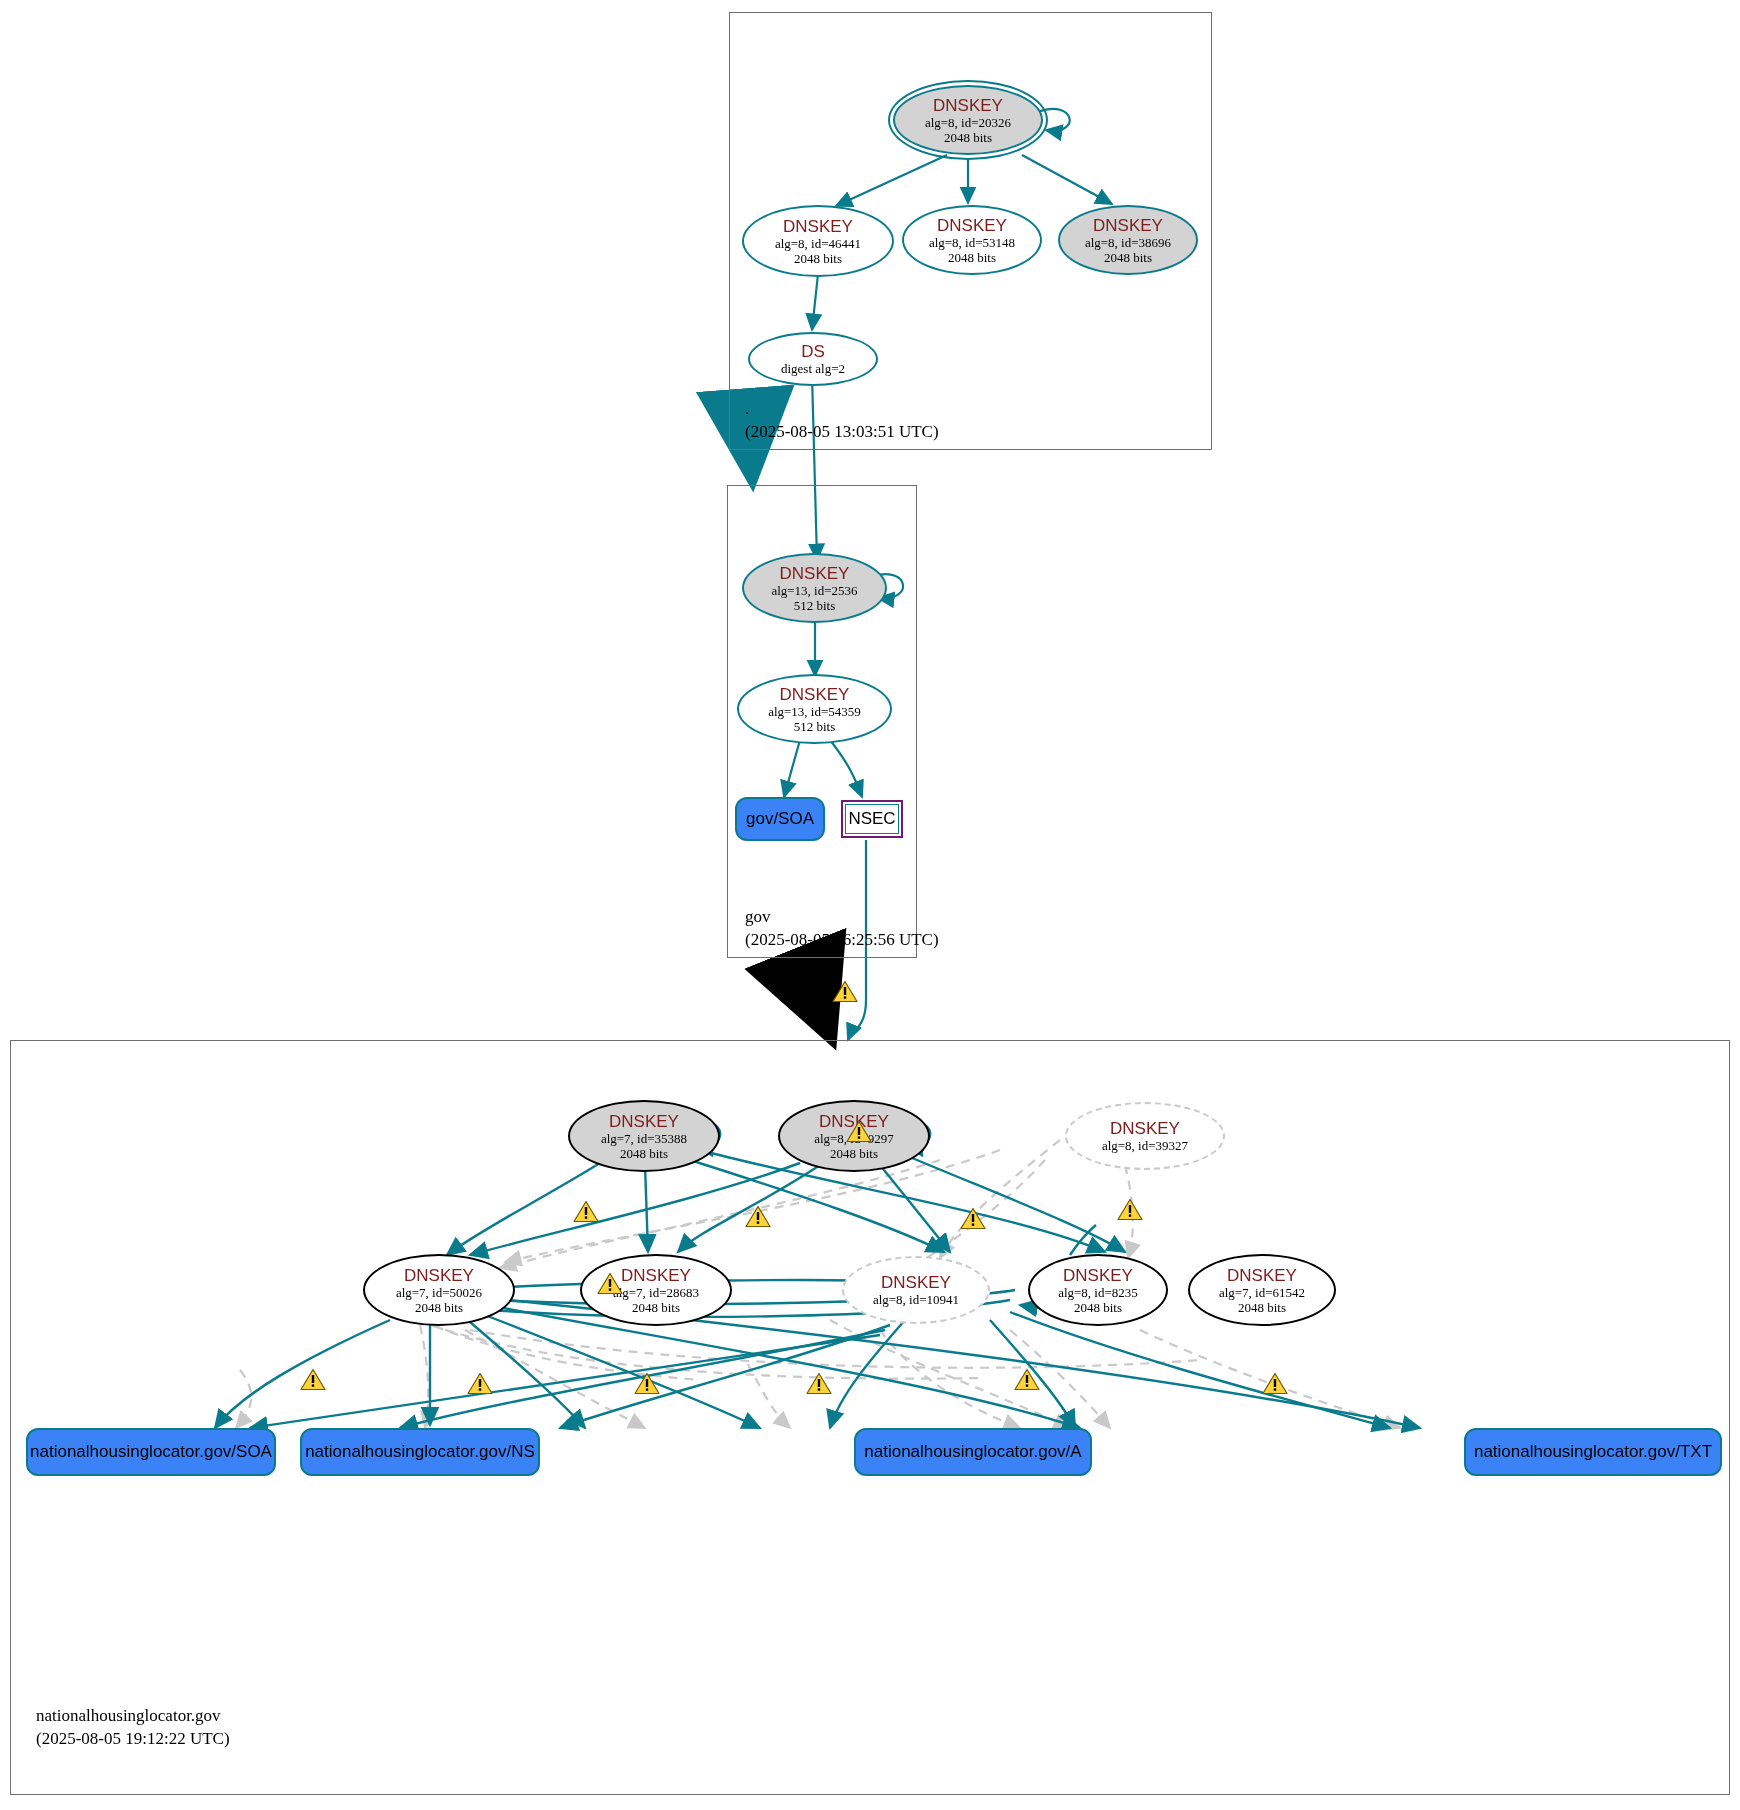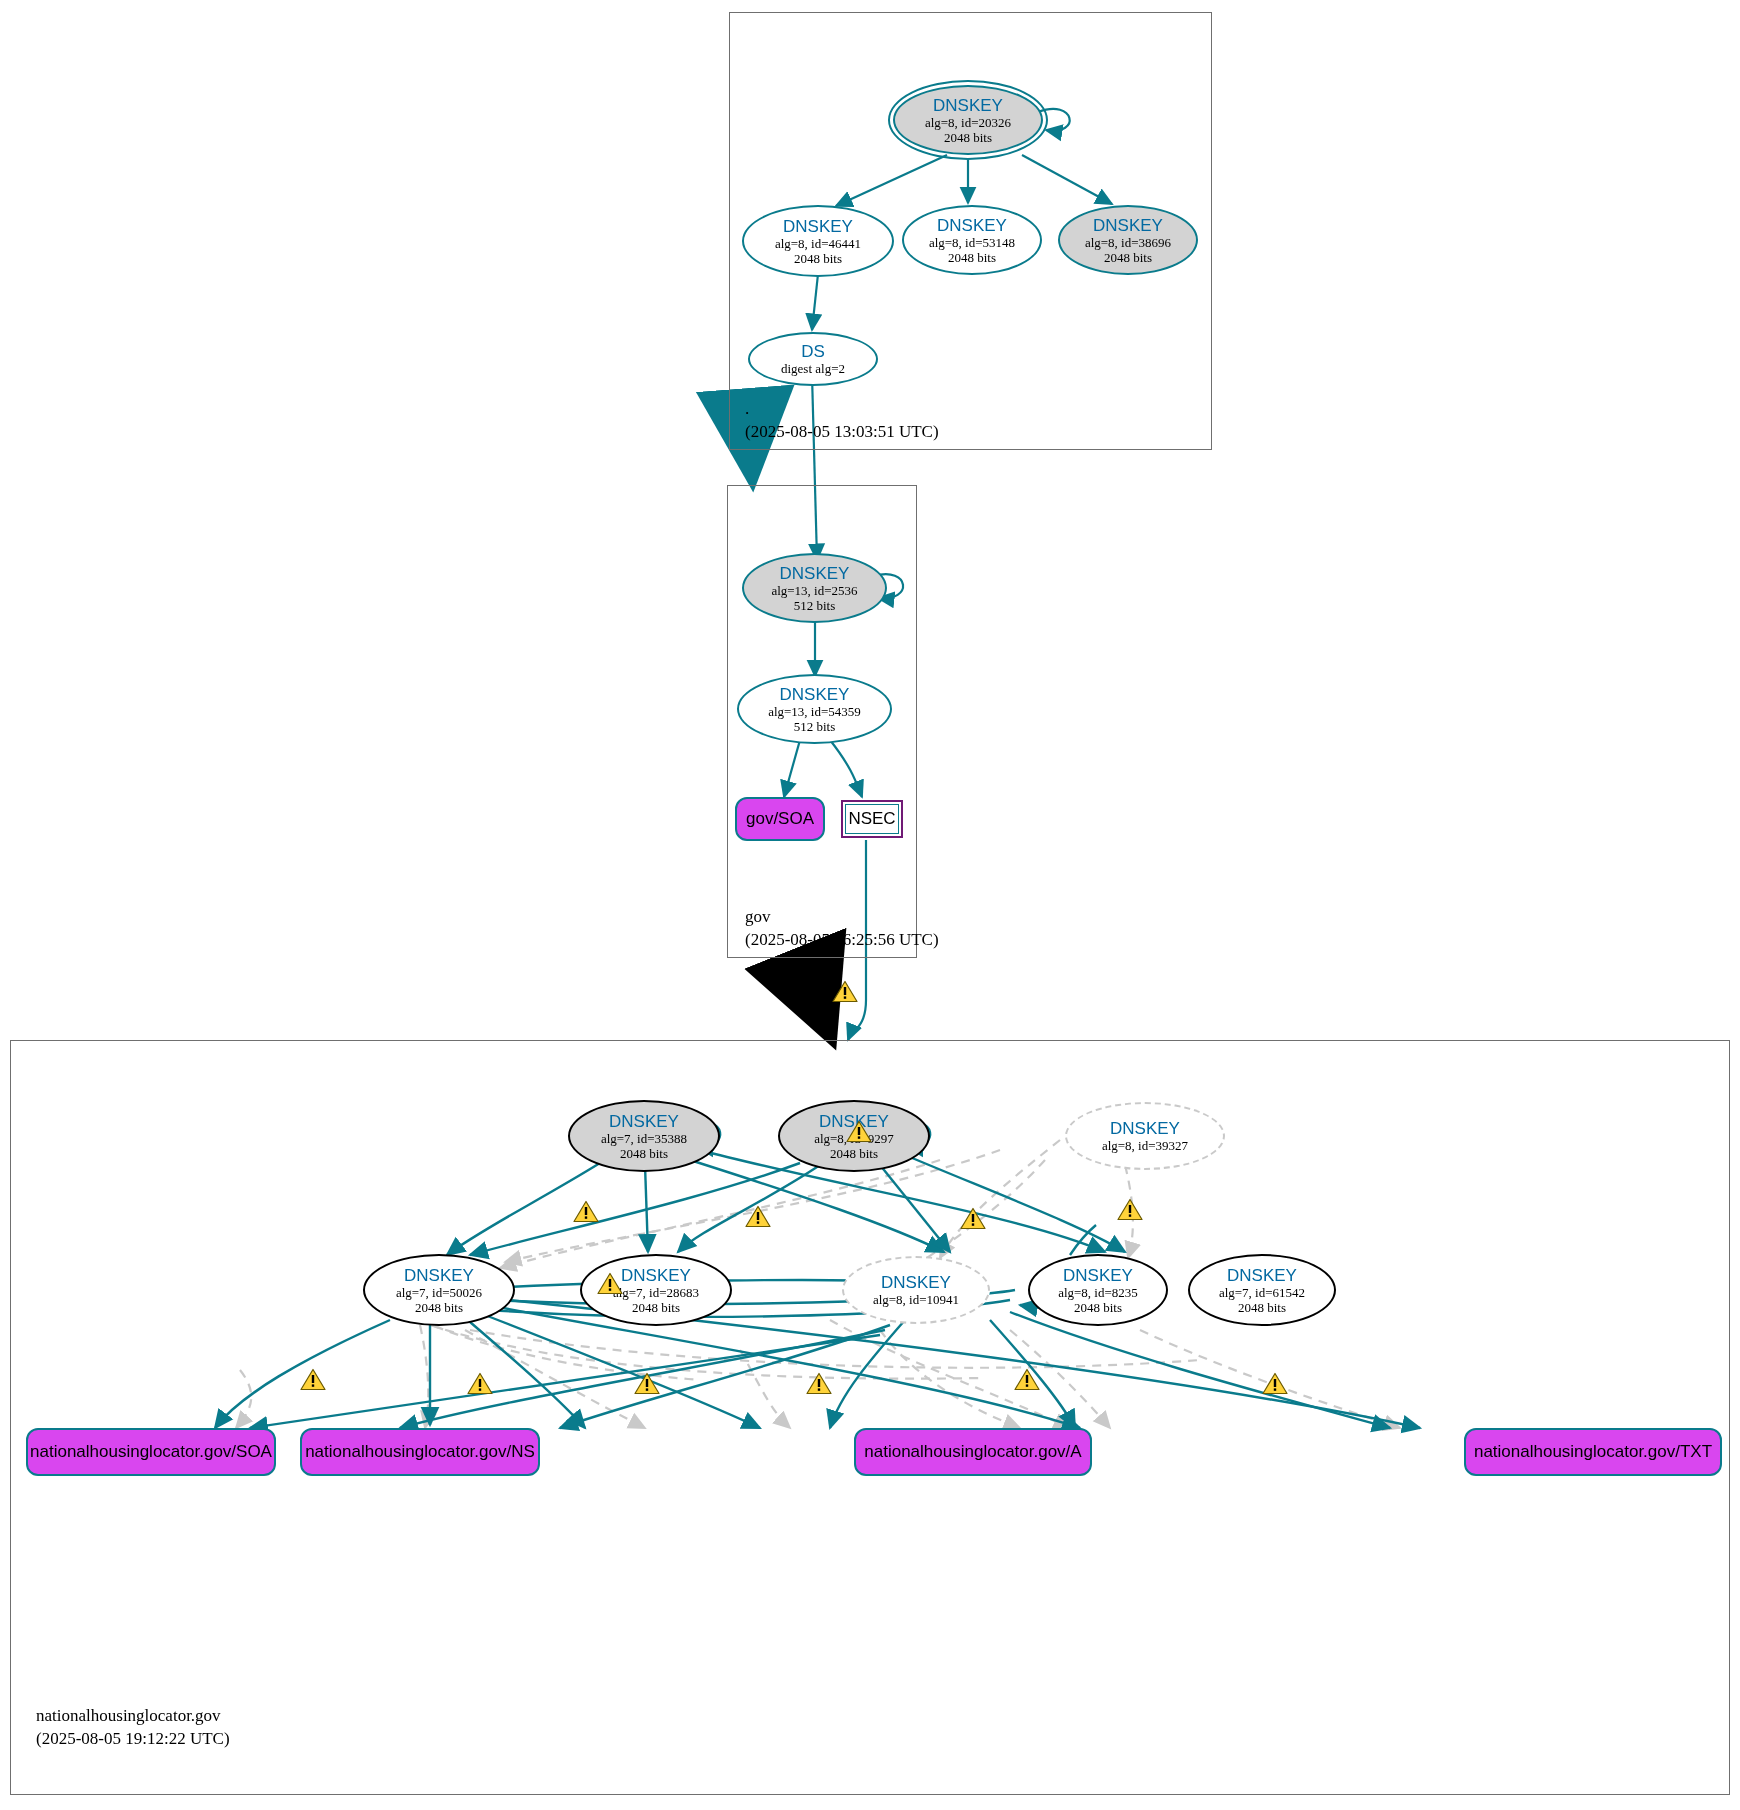--- a/index.html
+++ b/index.html
@@ -5,30 +5,30 @@
   html,body{margin:0;padding:0;background:#ffffff;}
   body{width:1740px;height:1810px;position:relative;font-family:"Liberation Sans",sans-serif;}
   #stage{position:absolute;left:0;top:0;width:1740px;height:1810px;overflow:hidden;}
   svg.layer{position:absolute;left:0;top:0;width:1740px;height:1810px;}
   .zonebox{position:absolute;border:1px solid #6f6f6f;background:transparent;box-sizing:border-box;}
   .zonelabel{position:absolute;font-family:"Liberation Serif",serif;color:#000;white-space:nowrap;}
   .zonelabel .zname{font-size:17px;line-height:22px;}
   .zonelabel .ztime{font-size:17px;line-height:24px;}
   .node{position:absolute;display:flex;flex-direction:column;align-items:center;justify-content:center;text-align:center;box-sizing:border-box;}
   .ell{border-radius:50%;}
-  .ell .t1{font-family:"Liberation Sans",sans-serif;font-size:17px;color:#0369a1;line-height:19px;}
+  .ell .t1{font-family:"Liberation Sans",sans-serif;font-size:17px;color:#7f1d1d;line-height:19px;}
   .ell .t2{font-family:"Liberation Serif",serif;font-size:13px;color:#000;line-height:15px;}
   .ell .t3{font-family:"Liberation Serif",serif;font-size:13px;color:#000000;line-height:15px;}
   .teal{border:2px solid #0a7b8c;}
   .blk{border:2px solid #000;}
   .dash{border:2px dashed #c9c9c9;}
   .fillgray{background:#d3d3d3;}
   .fillwhite{background:#ffffff;}
   .dbl{position:absolute;border-radius:50%;border:2px solid #0a7b8c;box-sizing:border-box;}
-  .rr{position:absolute;display:flex;align-items:center;justify-content:center;border:2px solid #0a7b8c;border-radius:12px;background:#d946ef;box-sizing:border-box;font-family:"Liberation Sans",sans-serif;font-size:17px;color:#000;white-space:nowrap;}
+  .rr{position:absolute;display:flex;align-items:center;justify-content:center;border:2px solid #0a7b8c;border-radius:12px;background:#3b82f6;box-sizing:border-box;font-family:"Liberation Sans",sans-serif;font-size:17px;color:#000;white-space:nowrap;}
   .rrsq{position:absolute;display:flex;align-items:center;justify-content:center;border:2px solid #701a75;background:#fff;box-sizing:border-box;font-family:"Liberation Sans",sans-serif;font-size:17px;color:#000;white-space:nowrap;}
   .rrsq:before{content:"";position:absolute;left:2px;right:2px;top:2px;bottom:2px;border:1.5px solid #0a7b8c;pointer-events:none;}
   .warn{position:absolute;width:26px;height:23px;}
 </style>
 </head>
 <body>
 
 <div id="stage">
 
   <svg class="layer">

